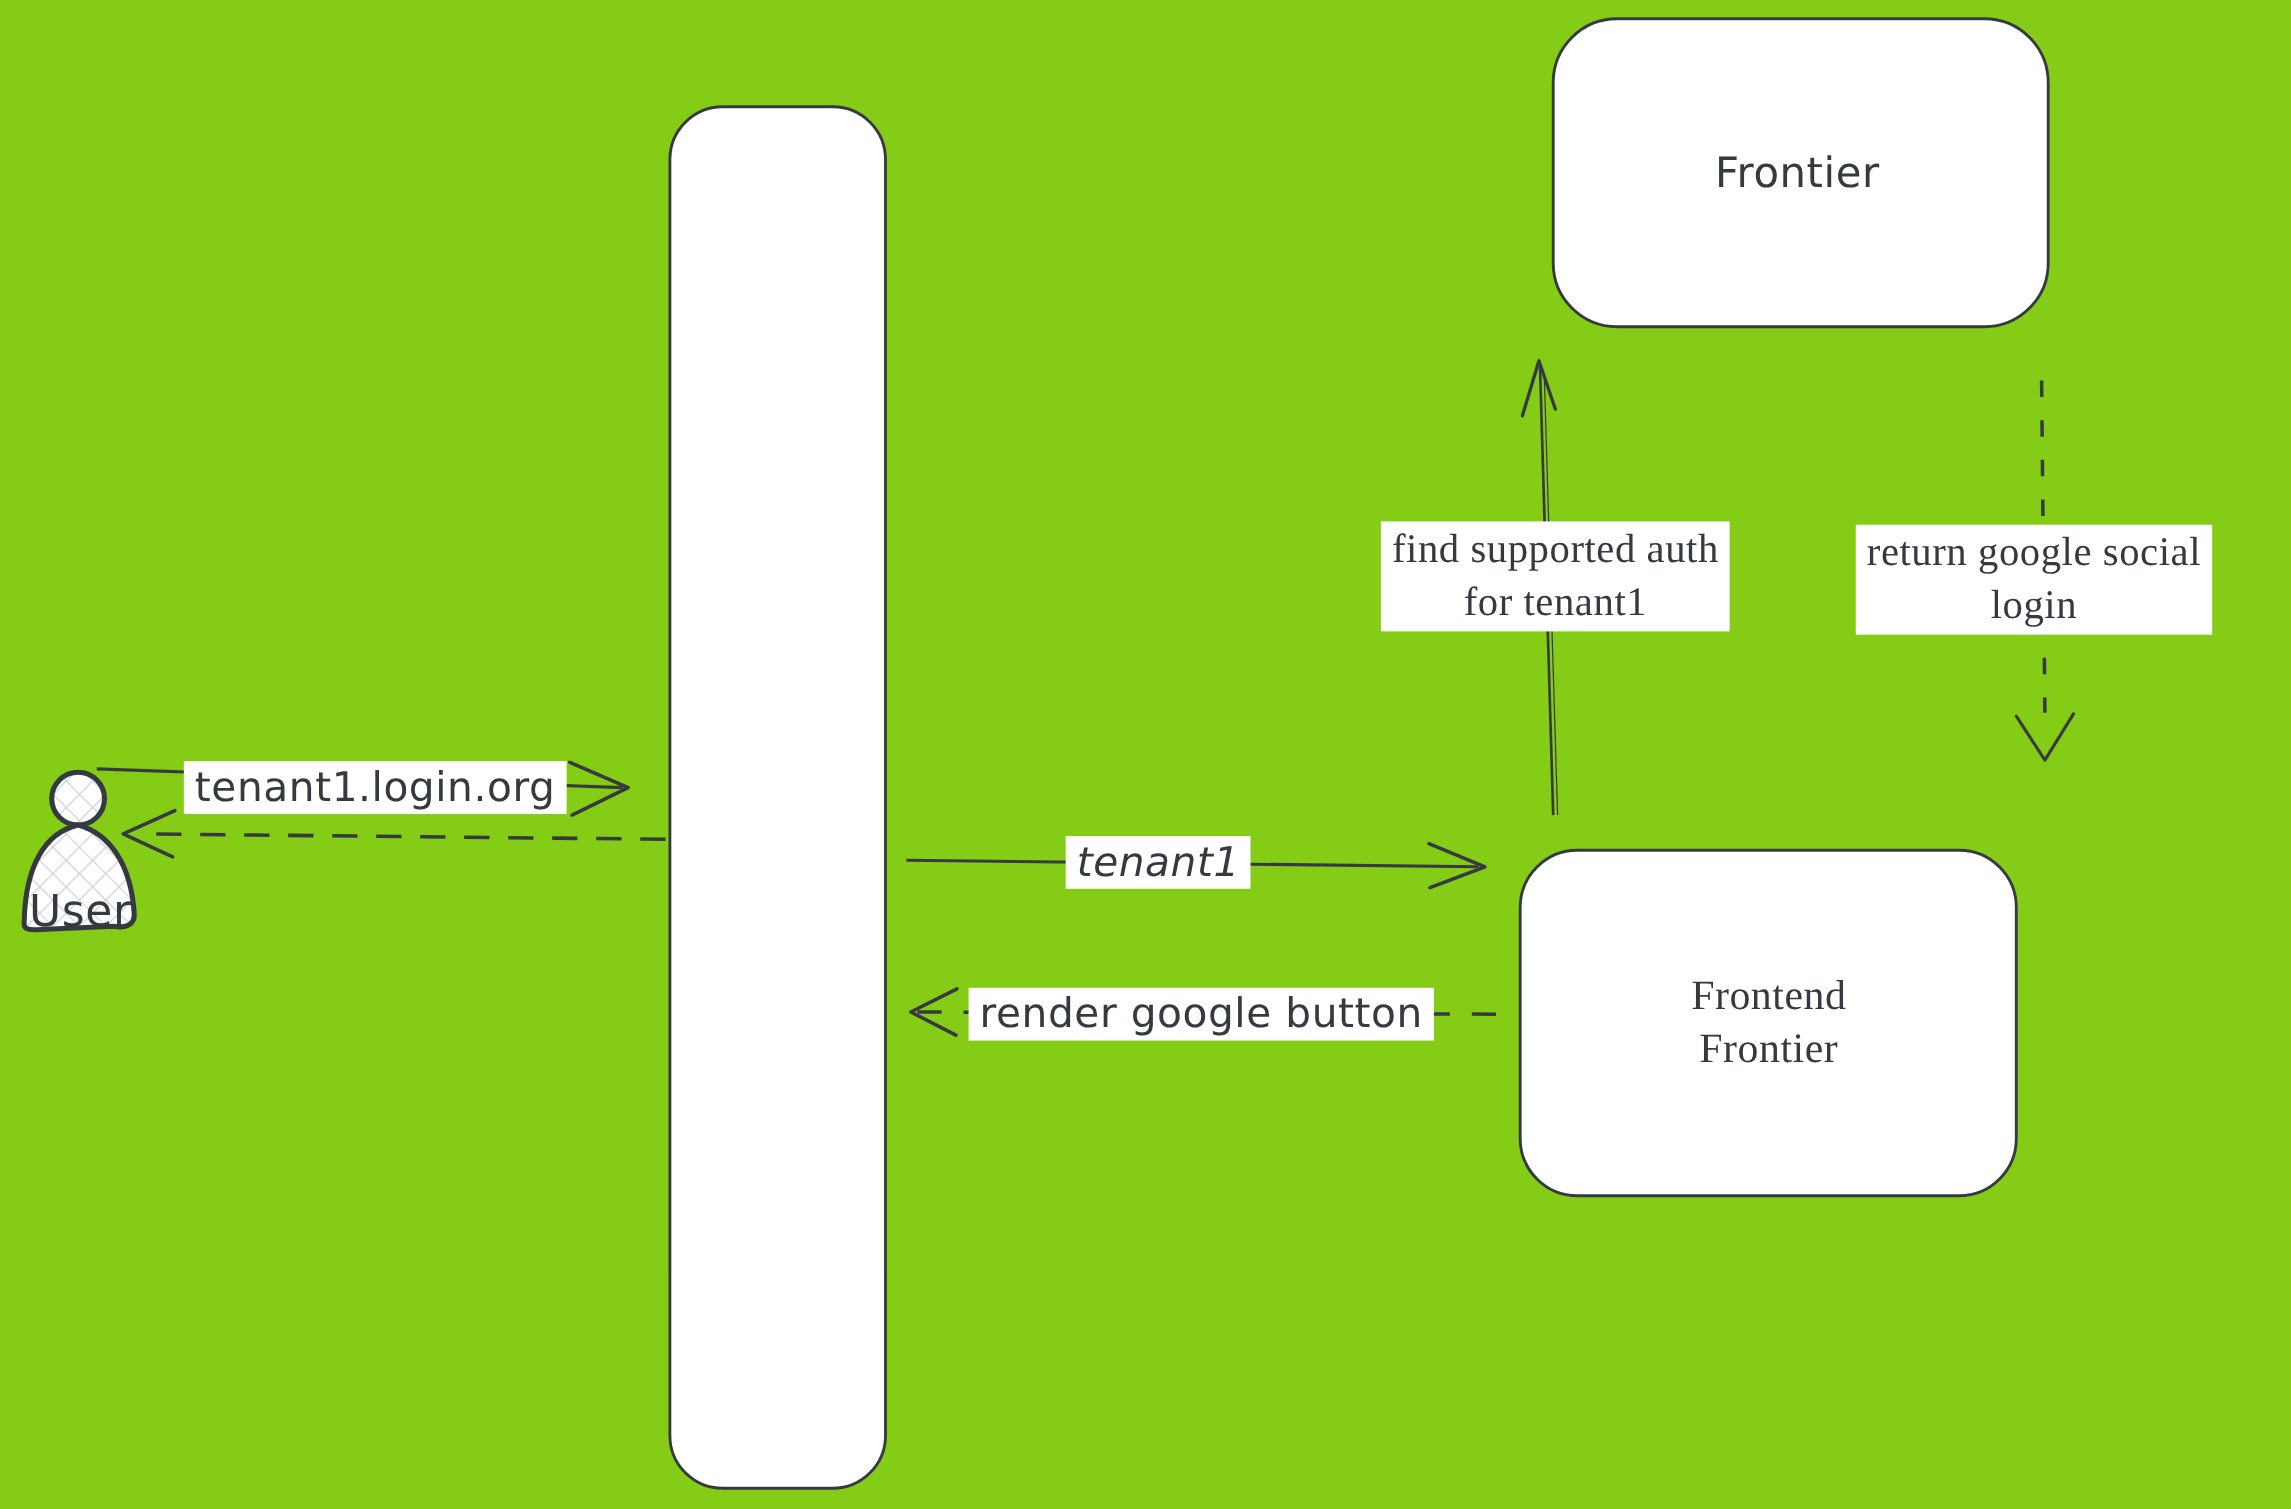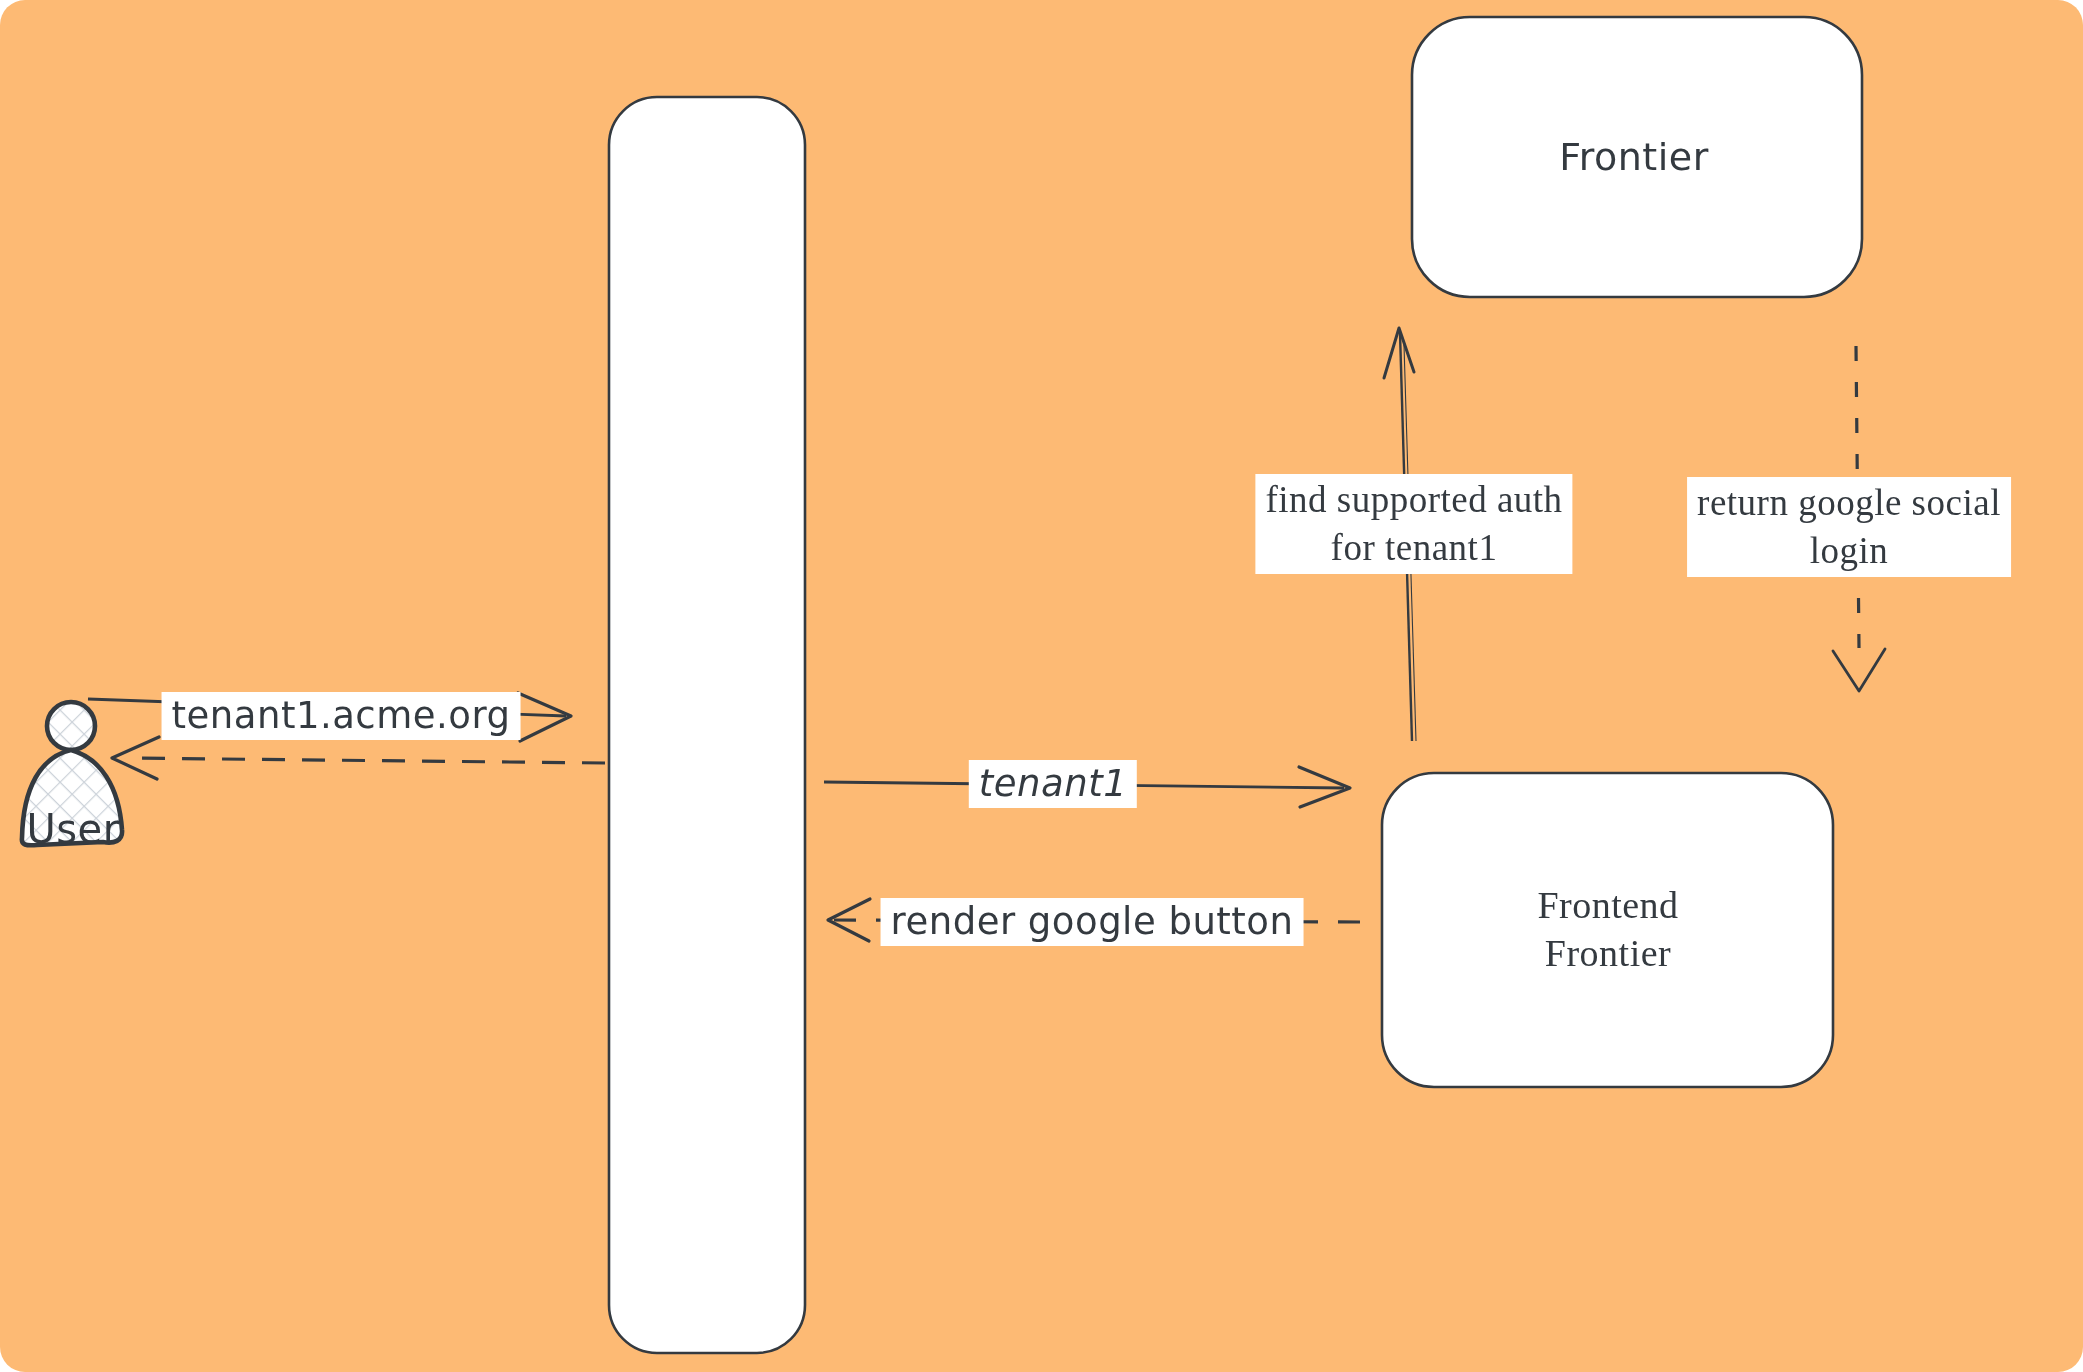--- a/index.html
+++ b/index.html
@@ -4,24 +4,23 @@
 <style>
   html, body {
     margin: 0;
     padding: 0;
     background: #ffffff;
   }
   #canvas {
     position: relative;
     width: 2083px;
     height: 1372px;
-    background: #fdba74;
+    background: #84cc16;
     overflow: hidden;
     font-family: "DejaVu Sans", "Liberation Sans", sans-serif;
-    border-radius: 25px;
   }
   #shapes {
     position: absolute;
     left: 0;
     top: 0;
     width: 2083px;
     height: 1372px;
   }
   .lbl {
     position: absolute;
@@ -98,21 +97,21 @@
   <div class="lbl node-lbl" style="left:1634px; top:157px;">Frontier</div>
 
 
   <div class="lbl node-lbl" style="left:1608px; top:929px;">
     <span>Frontend</span>
     <span>Frontier</span>
   </div>
 
   <div class="lbl user-lbl" style="left:73px; top:829px;">User</div>
 
-  <div class="lbl on-line" style="left:341px; top:716px;">tenant1.acme.org</div>
+  <div class="lbl on-line" style="left:341px; top:716px;">tenant1.login.org</div>
 
   <div class="lbl on-line" style="left:1053px; top:784px;font-style:italic;">tenant1</div>
 
   <div class="lbl on-line" style="left:1092px; top:922px;">render google button</div>
 
   <div class="lbl two-line" style="left:1414px; top:524px;">
     <span>find supported auth</span>
     <span>for tenant1</span>
   </div>
 

